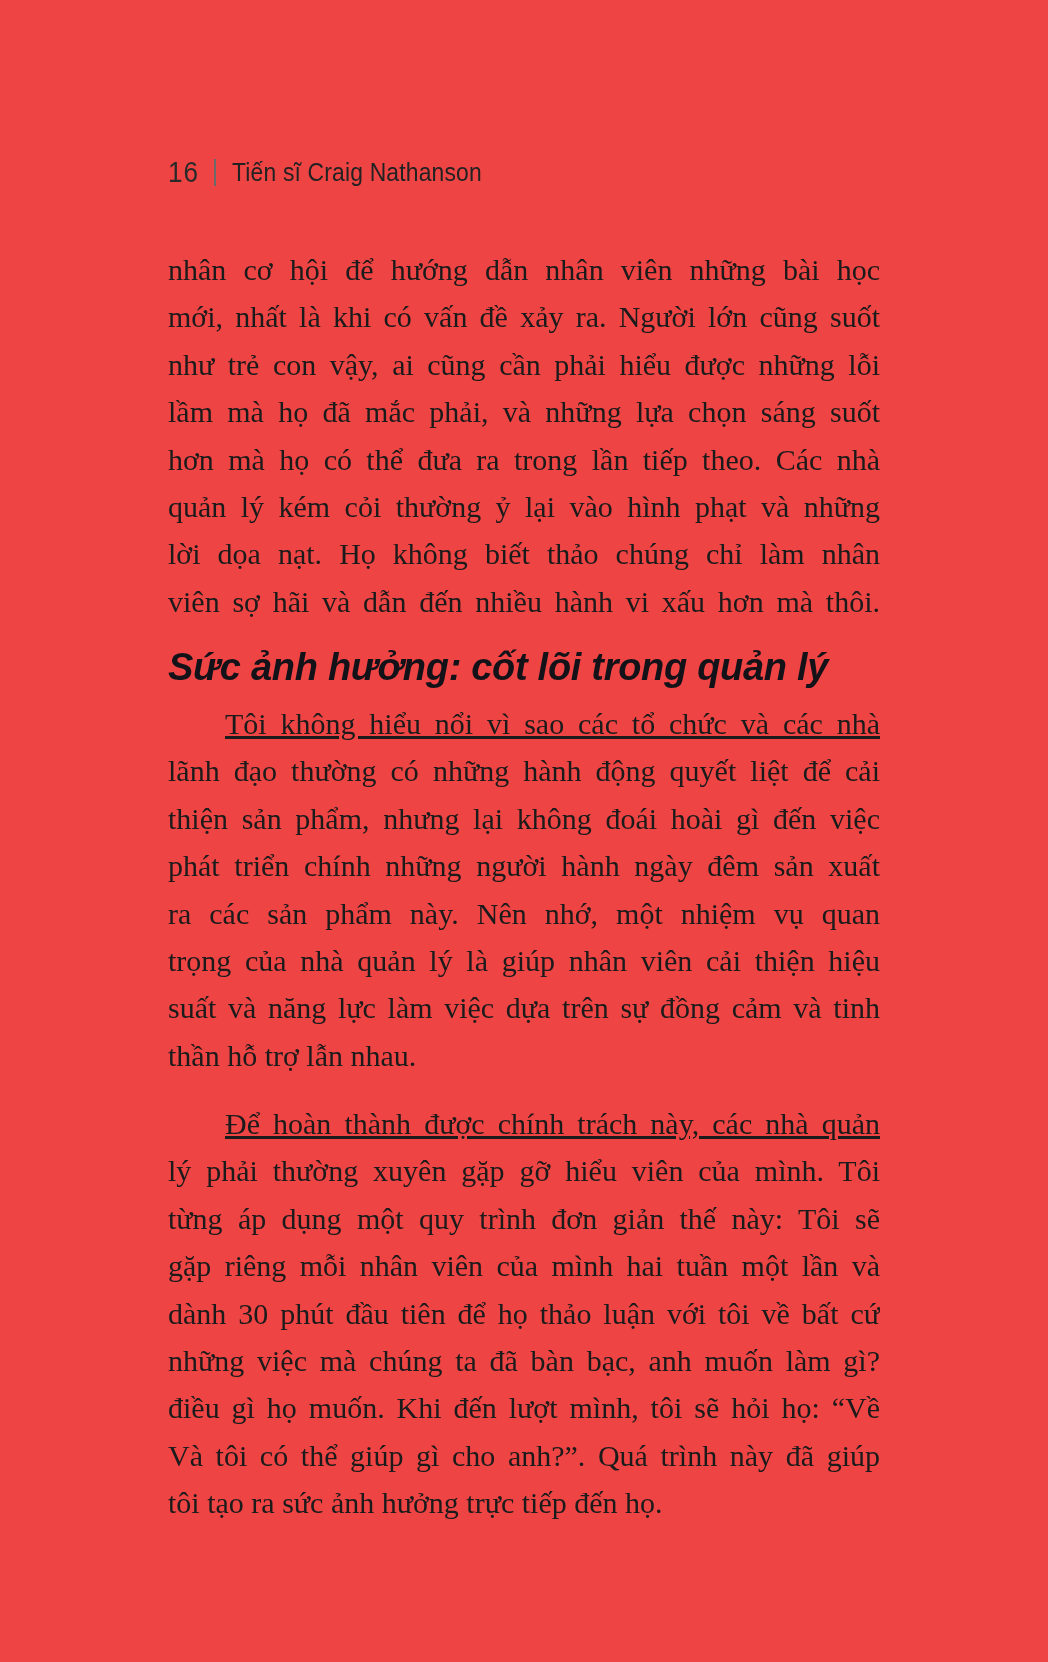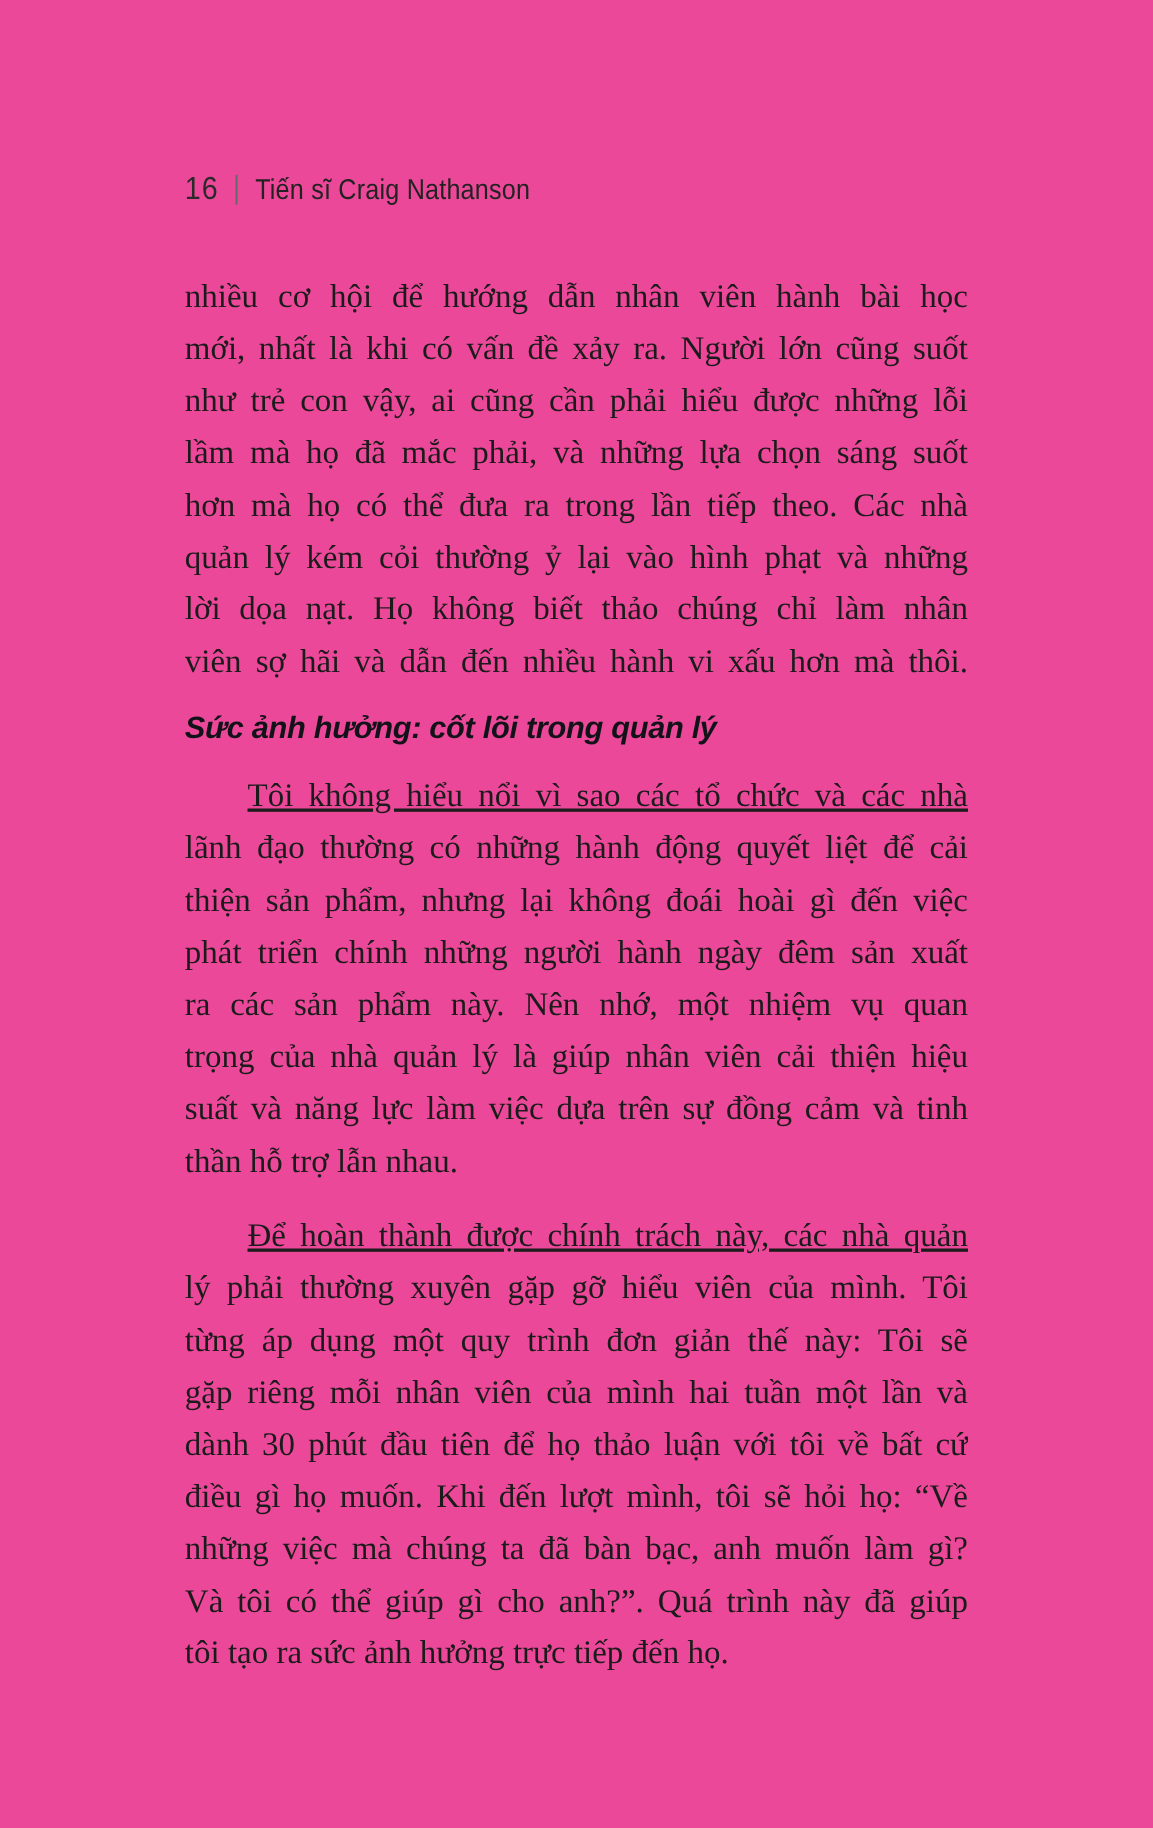--- a/index.html
+++ b/index.html
@@ -5,21 +5,21 @@
   * { margin: 0; padding: 0; box-sizing: border-box; }
   html, body {
     width: 1048px; height: 1662px;
     background: #ffffff;
     overflow: hidden;
     font-family: "Liberation Serif", serif;
   }
   .page {
     position: relative;
     width: 1048px; height: 1662px;
-    background: #ec4899;
+    background: #ef4444;
     color: #1b1b1b;
   }
   
   .running-header {
     position: absolute;
     left: 168px; top: 156px;
     display: flex;
     align-items: center;
     color: #2a2a2a;
     font-family: "Liberation Sans", sans-serif;
@@ -61,40 +61,40 @@
   .para .line.last-left { text-align-last: left; }
   .para.indent .line:first-child { text-indent: 57px; text-decoration: underline; }
   #para-1 { top: 246px; }
   #section-heading {
     position: absolute;
     left: 168px; top: 646px;
     width: 712px;
     font-family: "Liberation Sans", sans-serif;
     font-weight: bold;
     font-style: italic;
-    font-size: 28px;
+    font-size: 38px;
     letter-spacing: -0.3px;
     color: #121218;
   }
   #para-2 { top: 700px; }
   #para-3 { top: 1100px; }
 </style>
 </head>
 <body>
 
 <div class="page">
 
   <div class="running-header">
     <span class="pagenum">16</span>
     <span class="rule"></span>
     <span class="rtitle">Tiến sĩ Craig Nathanson</span>
   </div>
 
   <div class="textcol para" id="para-1" style="position:absolute;">
-      <div class="line">nhiều cơ hội để hướng dẫn nhân viên hành bài học</div>
+      <div class="line">nhân cơ hội để hướng dẫn nhân viên những bài học</div>
       <div class="line">mới, nhất là khi có vấn đề xảy ra. Người lớn cũng suốt</div>
       <div class="line">như trẻ con vậy, ai cũng cần phải hiểu được những lỗi</div>
       <div class="line">lầm mà họ đã mắc phải, và những lựa chọn sáng suốt</div>
       <div class="line">hơn mà họ có thể đưa ra trong lần tiếp theo. Các nhà</div>
       <div class="line">quản lý kém cỏi thường ỷ lại vào hình phạt và những</div>
       <div class="line">lời dọa nạt. Họ không biết thảo chúng chỉ làm nhân</div>
       <div class="line">viên sợ hãi và dẫn đến nhiều hành vi xấu hơn mà thôi.</div>
     </div>
 
   <div id="section-heading">Sức ảnh hưởng: cốt lõi trong quản lý</div>
@@ -109,19 +109,19 @@
       <div class="line">suất và năng lực làm việc dựa trên sự đồng cảm và tinh</div>
       <div class="line last-left">thần hỗ trợ lẫn nhau.</div>
     </div>
 
   <div class="textcol para indent" id="para-3" style="position:absolute;">
       <div class="line">Để hoàn thành được chính trách này, các nhà quản</div>
       <div class="line">lý phải thường xuyên gặp gỡ hiểu viên của mình. Tôi</div>
       <div class="line">từng áp dụng một quy trình đơn giản thế này: Tôi sẽ</div>
       <div class="line">gặp riêng mỗi nhân viên của mình hai tuần một lần và</div>
       <div class="line">dành 30 phút đầu tiên để họ thảo luận với tôi về bất cứ</div>
+      <div class="line">những việc mà chúng ta đã bàn bạc, anh muốn làm gì?</div>
       <div class="line">điều gì họ muốn. Khi đến lượt mình, tôi sẽ hỏi họ: “Về</div>
-      <div class="line">những việc mà chúng ta đã bàn bạc, anh muốn làm gì?</div>
       <div class="line">Và tôi có thể giúp gì cho anh?”. Quá trình này đã giúp</div>
       <div class="line last-left">tôi tạo ra sức ảnh hưởng trực tiếp đến họ.</div>
     </div>
 
 </div>
 
 </body></html>

